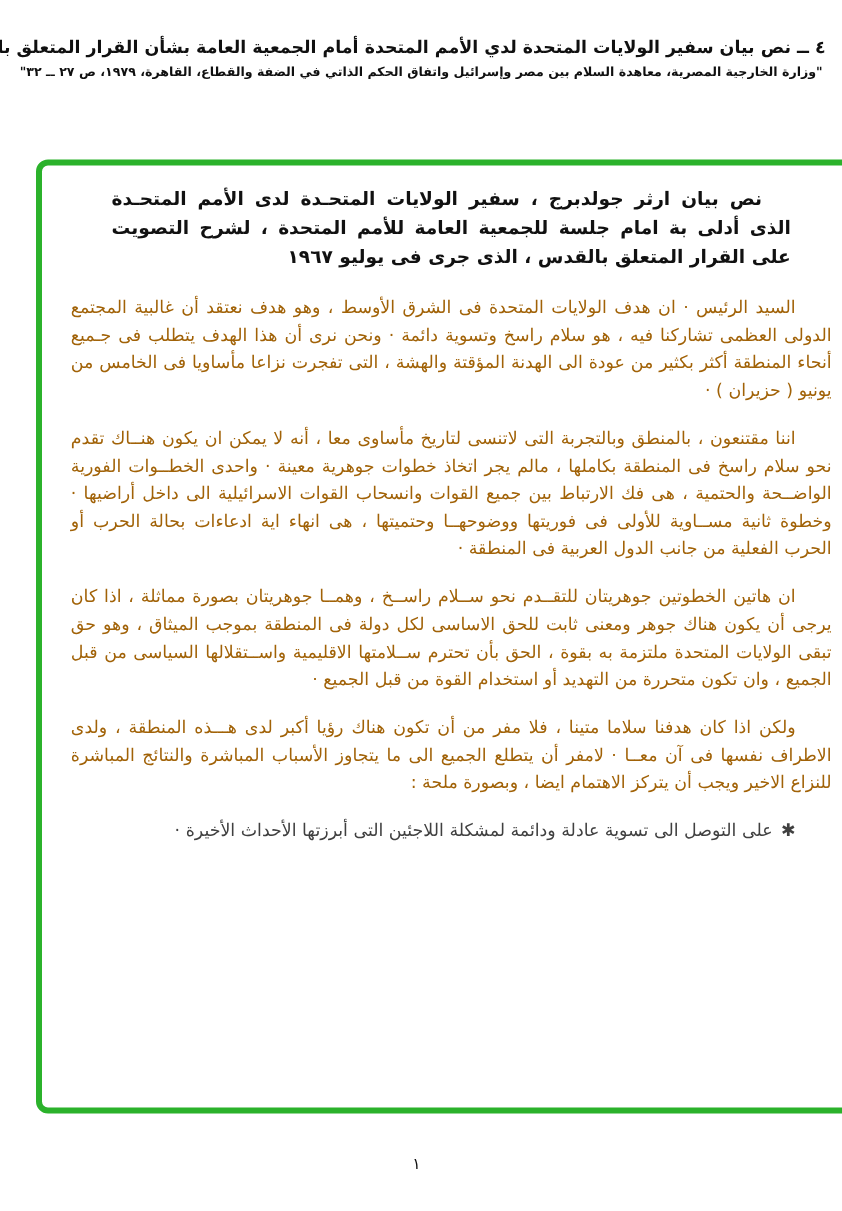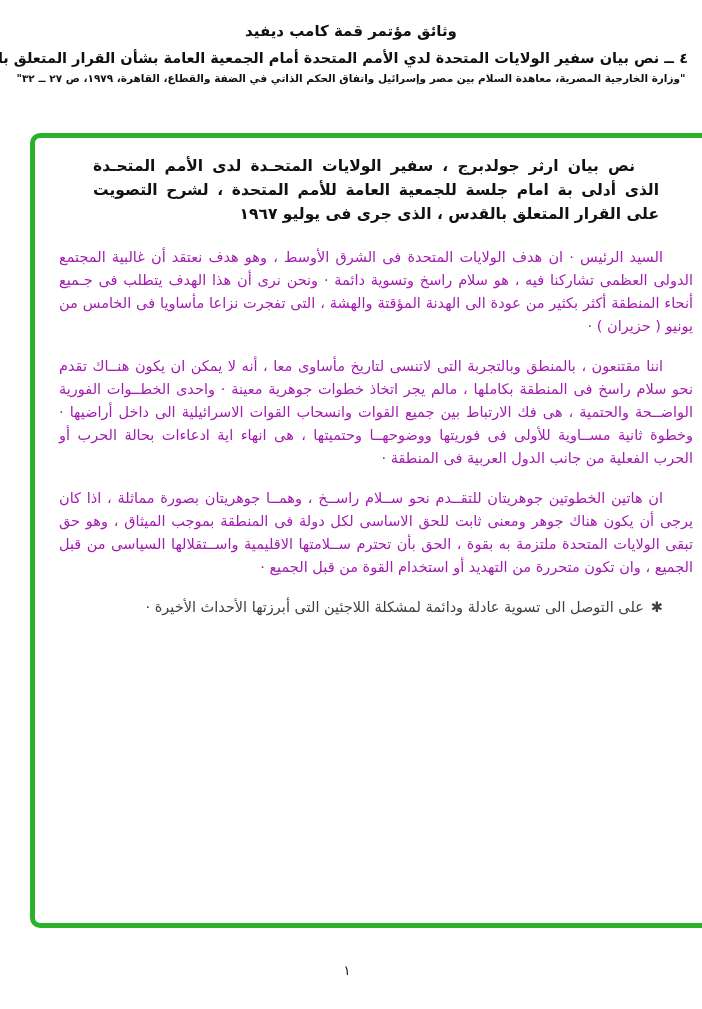--- a/index.html
+++ b/index.html
@@ -66,21 +66,21 @@
     text-align: justify;
     text-indent: 24px;
     color: #111111;
   }
   .statement-paragraph {
     margin: 0 0 17px 0;
     font-size: 14.5px;
     line-height: 23px;
     text-align: justify;
     text-indent: 30px;
-    color: #a21caf;
+    color: #a16207;
   }
   .bullet-line {
     margin: 0;
     font-size: 14.5px;
     line-height: 23px;
     text-align: justify;
     text-indent: 30px;
     color: #404040;
   }
   .bullet-marker {
@@ -97,35 +97,35 @@
     font-size: 13px;
     color: #111111;
   }
 </style>
 </head>
 <body>
 
 <div class="page">
 
   <div class="header">
-    <div class="header-title">وثائق مؤتمر قمة كامب ديفيد</div>
     <div class="header-item">٤ ــ نص بيان سفير الولايات المتحدة لدي الأمم المتحدة أمام الجمعية العامة بشأن القرار المتعلق بالقدس</div>
     <div class="header-citation">"وزارة الخارجية المصرية، معاهدة السلام بين مصر وإسرائيل واتفاق الحكم الذاتي في الضفة والقطاع، القاهرة، ١٩٧٩، ص ٢٧ ــ ٣٢"</div>
   </div>
 
   <div class="statement-box">
     <p class="statement-heading">نص بيان ارثر جولدبرج ، سفير الولايات المتحـدة لدى الأمم المتحـدة الذى أدلى بة امام جلسة للجمعية العامة للأمم المتحدة ، لشرح التصويت على القرار المتعلق بالقدس ، الذى جرى فى يوليو ١٩٦٧</p>
 
     <p class="statement-paragraph">السيد الرئيس · ان هدف الولايات المتحدة فى الشرق الأوسط ، وهو هدف نعتقد أن غالبية المجتمع الدولى العظمى تشاركنا فيه ، هو سلام راسخ وتسوية دائمة · ونحن نرى أن هذا الهدف يتطلب فى جـميع أنحاء المنطقة أكثر بكثير من عودة الى الهدنة المؤقتة والهشة ، التى تفجرت نزاعا مأساويا فى الخامس من يونيو ( حزيران ) ·</p>
 
     <p class="statement-paragraph">اننا مقتنعون ، بالمنطق وبالتجربة التى لاتنسى لتاريخ مأساوى معا ، أنه لا يمكن ان يكون هنــاك تقدم نحو سلام راسخ فى المنطقة بكاملها ، مالم يجر اتخاذ خطوات جوهرية معينة · واحدى الخطــوات الفورية الواضــحة والحتمية ، هى فك الارتباط بين جميع القوات وانسحاب القوات الاسرائيلية الى داخل أراضيها · وخطوة ثانية مســاوية للأولى فى فوريتها ووضوحهــا وحتميتها ، هى انهاء اية ادعاءات بحالة الحرب أو الحرب الفعلية من جانب الدول العربية فى المنطقة ·</p>
 
     <p class="statement-paragraph">ان هاتين الخطوتين جوهريتان للتقــدم نحو ســلام راســخ ، وهمــا جوهريتان بصورة مماثلة ، اذا كان يرجى أن يكون هناك جوهر ومعنى ثابت للحق الاساسى لكل دولة فى المنطقة بموجب الميثاق ، وهو حق تبقى الولايات المتحدة ملتزمة به بقوة ، الحق بأن تحترم ســلامتها الاقليمية واســتقلالها السياسى من قبل الجميع ، وان تكون متحررة من التهديد أو استخدام القوة من قبل الجميع ·</p>
 
 
+    <p class="statement-paragraph">ولكن اذا كان هدفنا سلاما متينا ، فلا مفر من أن تكون هناك رؤيا أكبر لدى هـــذه المنطقة ، ولدى الاطراف نفسها فى آن معــا · لامفر أن يتطلع الجميع الى ما يتجاوز الأسباب المباشرة والنتائج المباشرة للنزاع الاخير ويجب أن يتركز الاهتمام ايضا ، وبصورة ملحة :</p>
 
     <p class="bullet-line">
       <span class="bullet-marker">✱</span><span>على التوصل الى تسوية عادلة ودائمة لمشكلة اللاجئين التى أبرزتها الأحداث الأخيرة ·</span>
     </p>
   </div>
 
   <div class="page-number">١</div>
 
 </div>
 

